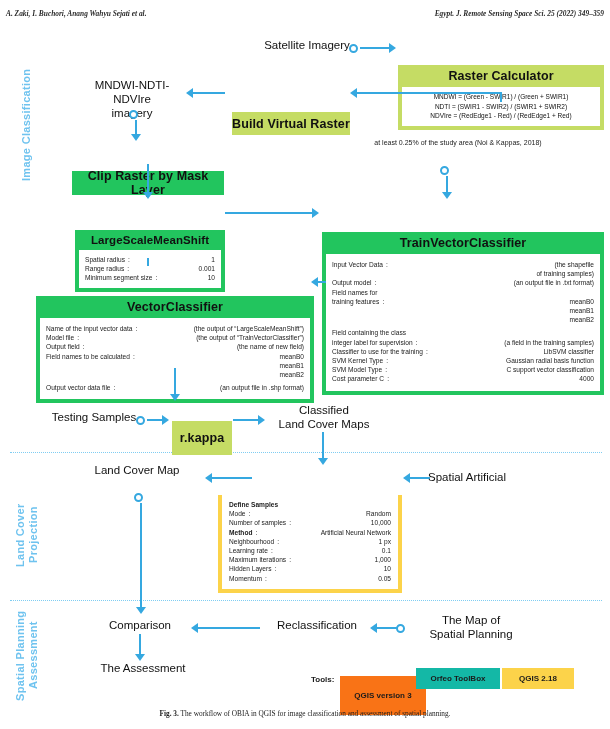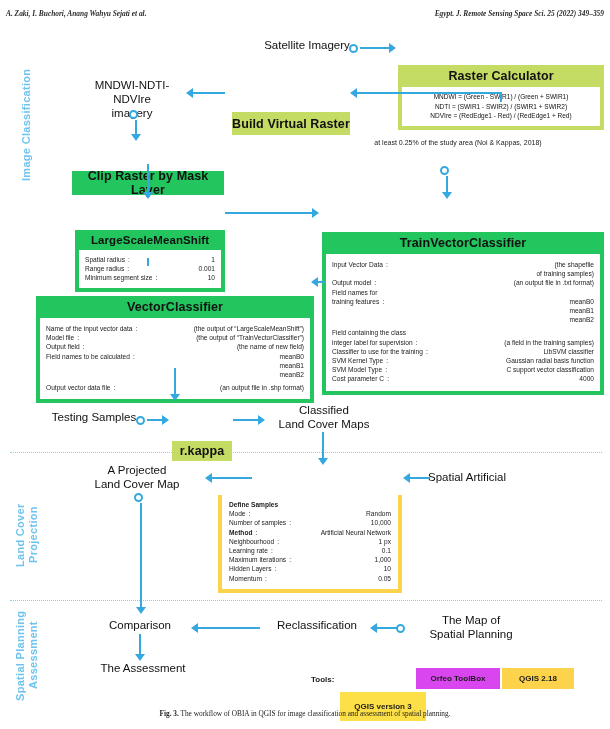--- a/index.html
+++ b/index.html
@@ -268,36 +268,35 @@
 </div>
 
 <div class="abs ln-v" style="left:174px;top:368px;height:28px;"></div>
 <div class="abs arw d" style="left:170px;top:394px;"></div>
 
 <div class="abs node" style="left:40px;top:410px;width:108px;">Testing Samples</div>
 <div class="abs dot" style="left:136px;top:416px;"></div>
 <div class="abs ln-h" style="left:147px;top:419px;width:17px;"></div>
 <div class="abs arw r" style="left:162px;top:415px;"></div>
 
-<div class="abs box green" style="left:172px;top:410px;width:60px;height:20px;display:flex;align-items:center;justify-content:center;">
+<div class="abs box green" style="left:172px;top:390px;width:60px;height:34px;display:flex;align-items:center;justify-content:center;">
   <div class="title" style="padding:0;">r.kappa</div>
 </div>
 
 <div class="abs ln-h" style="left:233px;top:419px;width:26px;"></div>
 <div class="abs arw r" style="left:258px;top:415px;"></div>
 
 <div class="abs node" style="left:266px;top:403px;width:116px;">
   <div>Classified</div>
   <div>Land Cover Maps</div>
 </div>
 <div class="abs ln-v" style="left:322px;top:432px;height:28px;"></div>
 <div class="abs arw d" style="left:318px;top:458px;"></div>
 
 <div class="abs node" style="left:72px;top:463px;width:130px;">
-  <div>A Projected</div>
   <div>Land Cover Map</div>
 </div>
 <div class="abs ln-h" style="left:212px;top:477px;width:40px;"></div>
 <div class="abs arw l" style="left:205px;top:473px;"></div>
 
 <div class="abs box yellow" style="left:218px;top:464px;width:184px;">
   <div class="body-white" style="padding:5px 7px 6px;">
     <div class="prow bold">
         <span class="k">Define Samples</span>
         <span class="c"></span>
@@ -369,24 +368,24 @@
 </div>
 
 <div class="abs ln-v" style="left:139px;top:634px;height:22px;"></div>
 <div class="abs arw d" style="left:135px;top:654px;"></div>
 
 <div class="abs node" style="left:74px;top:661px;width:138px;">
   <div>The Assessment</div>
 </div>
 
 <div class="abs toolslabel" style="left:311px;top:675px;">Tools:</div>
-<div class="abs toolchip" style="left:340px;top:692px;width:86px;height:29px;background:#fde047;">
+<div class="abs toolchip" style="left:340px;top:676px;width:86px;height:39px;background:#f97316;">
   <span>QGIS version 3</span>
 </div>
-<div class="abs toolchip" style="left:416px;top:668px;width:84px;height:21px;background:#d946ef;">
+<div class="abs toolchip" style="left:416px;top:668px;width:84px;height:21px;background:#14b8a6;">
   <span>Orfeo ToolBox</span>
 </div>
 <div class="abs toolchip" style="left:502px;top:668px;width:72px;height:21px;background:#fcd34a;">
   <span>QGIS 2.18</span>
 </div>
 
 <div class="abs cap" style="left:0;top:709px;">
   <b>Fig. 3.</b>
   <span>The workflow of OBIA in QGIS for image classification and assessment of spatial planning.</span>
 </div>

